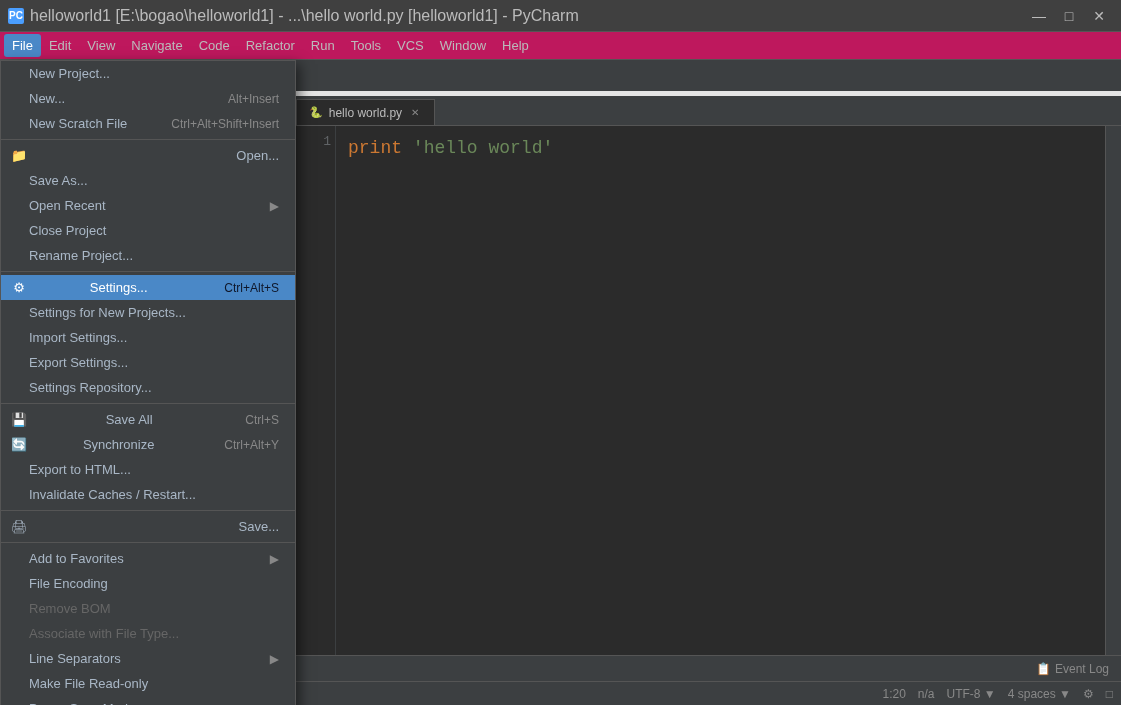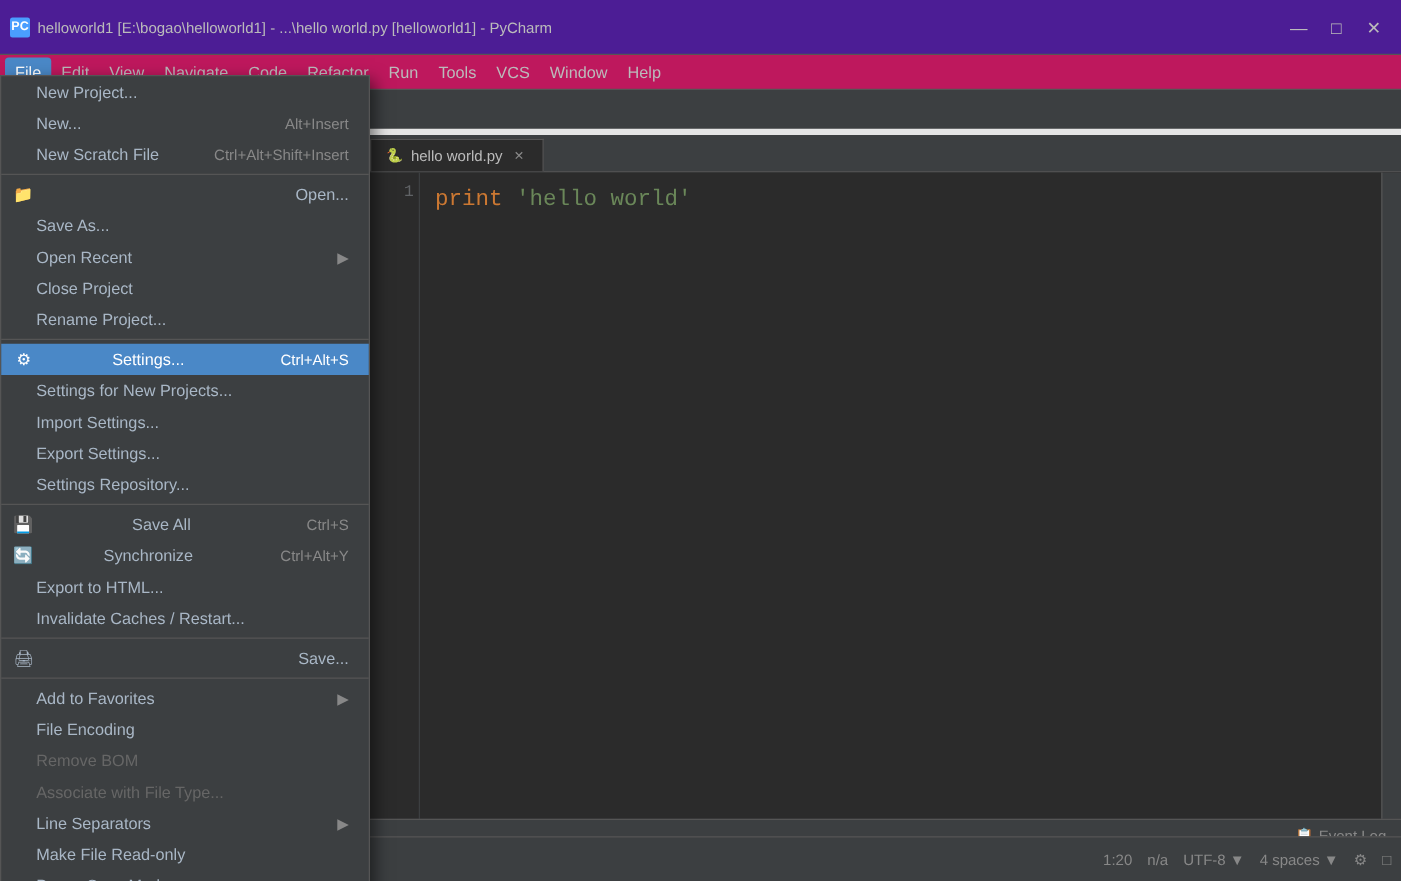--- a/index.html
+++ b/index.html
@@ -9,22 +9,22 @@
       background: #2b2b2b;
       color: #a9b7c6;
       width: 1121px;
       height: 705px;
       overflow: hidden;
       position: relative;
     }
 
     
     .title-bar {
-      height: 44px;
-      background: #4c1d95;
+      height: 32px;
+      background: #404040;
       display: flex;
       align-items: center;
       justify-content: space-between;
       padding: 0 8px;
       border-bottom: 1px solid #555;
       gap: 41px;
     }
     .title-bar-left {
       display: flex;
       align-items: center;
@@ -37,21 +37,21 @@
       border-radius: 2px;
       display: flex;
       align-items: center;
       justify-content: center;
       font-size: 10px;
       color: white;
       font-weight: bold;
     }
     .title-bar-text {
       color: #bbb;
-      font-size: 12px;
+      font-size: 16px;
       text-align: center;
     }
     .title-bar-controls {
       display: flex;
       gap: 2px;
     }
     .title-btn {
       width: 28px;
       height: 24px;
       background: transparent;
@@ -159,21 +159,21 @@
     .dropdown-item.disabled {
       color: #666;
       cursor: default;
     }
     .dropdown-item .shortcut {
       color: #888;
       font-size: 12px;
       margin-left: 20px;
     }
     .dropdown-item.highlighted .shortcut {
-      color: #ffffff;
+      color: #0f172a;
     }
     .dropdown-item .arrow {
       color: #888;
       font-size: 12px;
     }
     .dropdown-item.has-icon {
       padding-left: 8px;
     }
     .dropdown-item .item-icon {
       width: 20px;
@@ -257,21 +257,21 @@
 
     
     .side-right {
       width: 16px;
       background: #3c3f41;
       border-left: 1px solid #555;
     }
 
     
     .status-bar {
-      height: 36px;
+      height: 24px;
       background: #3c3f41;
       display: flex;
       align-items: center;
       justify-content: space-between;
       padding: 0 8px;
       border-top: 1px solid #555;
       font-size: 12px;
       color: #888;
     }
     .status-left { display: flex; align-items: center; gap: 12px; }

